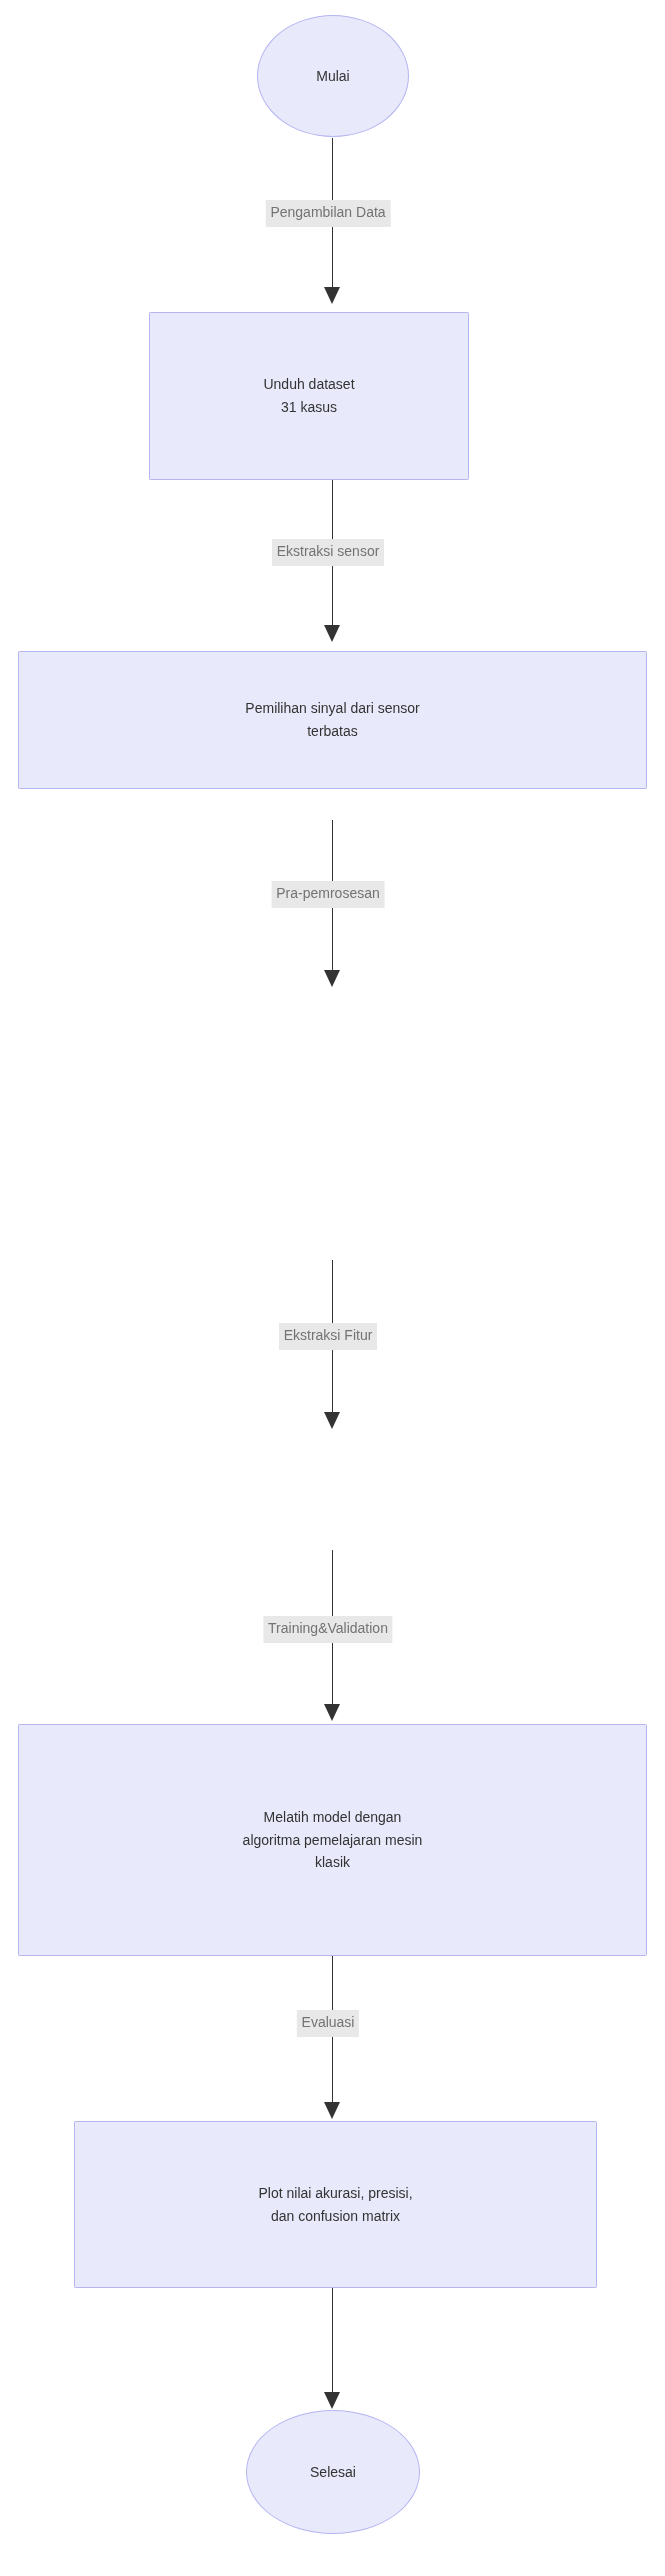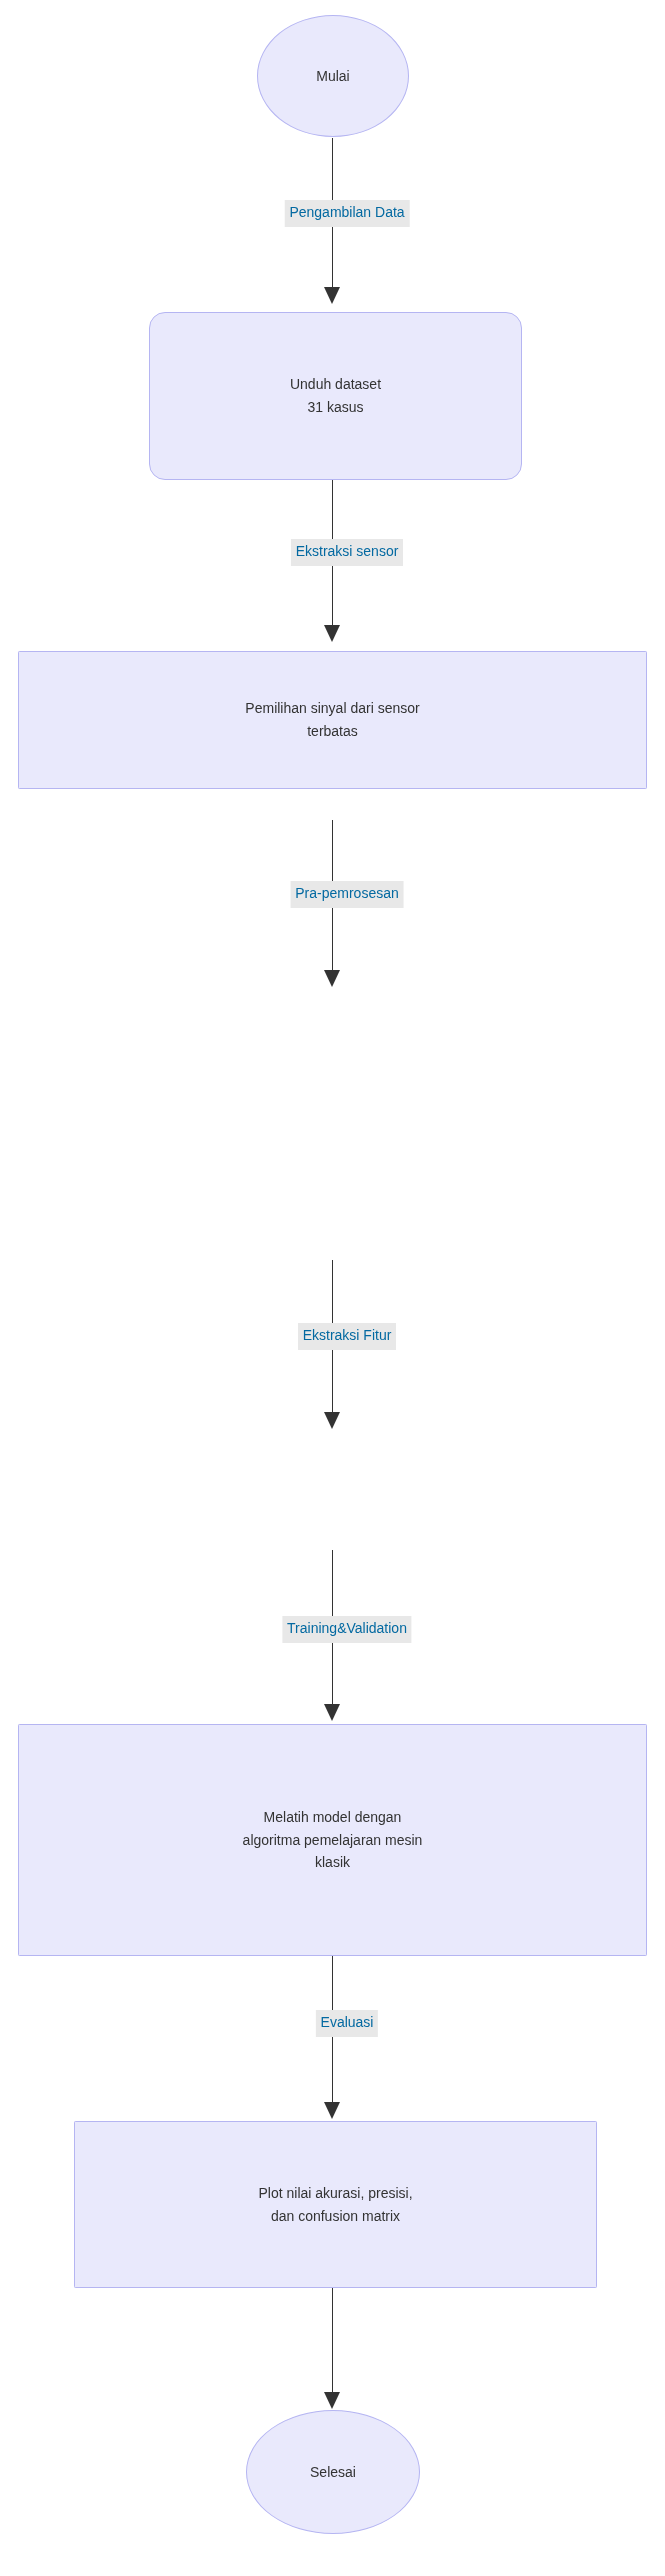--- a/index.html
+++ b/index.html
@@ -67,46 +67,46 @@
     border-left: 8.7px solid transparent;
     border-right: 8.7px solid transparent;
     border-top: 17.4px solid #333333;
     z-index: 2;
   }
 
   
   .edge-label {
     position: absolute;
     background: #e8e8e8;
-    color: #0369a1;
+    color: #737373;
     font-size: 14px;
     font-family: "Liberation Sans", sans-serif;
     line-height: 1.25;
     padding: 4px 4.7px 5.4px 4.7px;
     white-space: nowrap;
     transform: translateX(-50%);
-    left: 347px;
+    left: 328px;
     z-index: 4;
     text-align: center;
   }
 </style>
 </head>
 <body>
 
 <div id="flowchart">
 
   <div class="node terminal" style="left:257px; top:15.4px; width:152px; height:122px;">
     <span class="node-label">Mulai</span>
   </div>
 
   <div class="edge-line" style="top:138px; height:149px;"></div>
   <div class="arrow-head" style="top:287px;"></div>
   <div class="edge-label" style="top:200px;">Pengambilan Data</div>
 
-  <div class="node process" style="left:149px; top:312px; width:373px; height:168px;border-radius:16px;">
+  <div class="node process" style="left:149px; top:312px; width:320px; height:168px;">
     <span class="node-label">Unduh dataset
 31 kasus</span>
   </div>
 
   <div class="edge-line" style="top:480px; height:146px;"></div>
   <div class="arrow-head" style="top:625px;"></div>
   <div class="edge-label" style="top:539px;">Ekstraksi sensor</div>
 
   <div class="node process" style="left:18px; top:651px; width:629px; height:138px;">
     <span class="node-label">Pemilihan sinyal dari sensor

